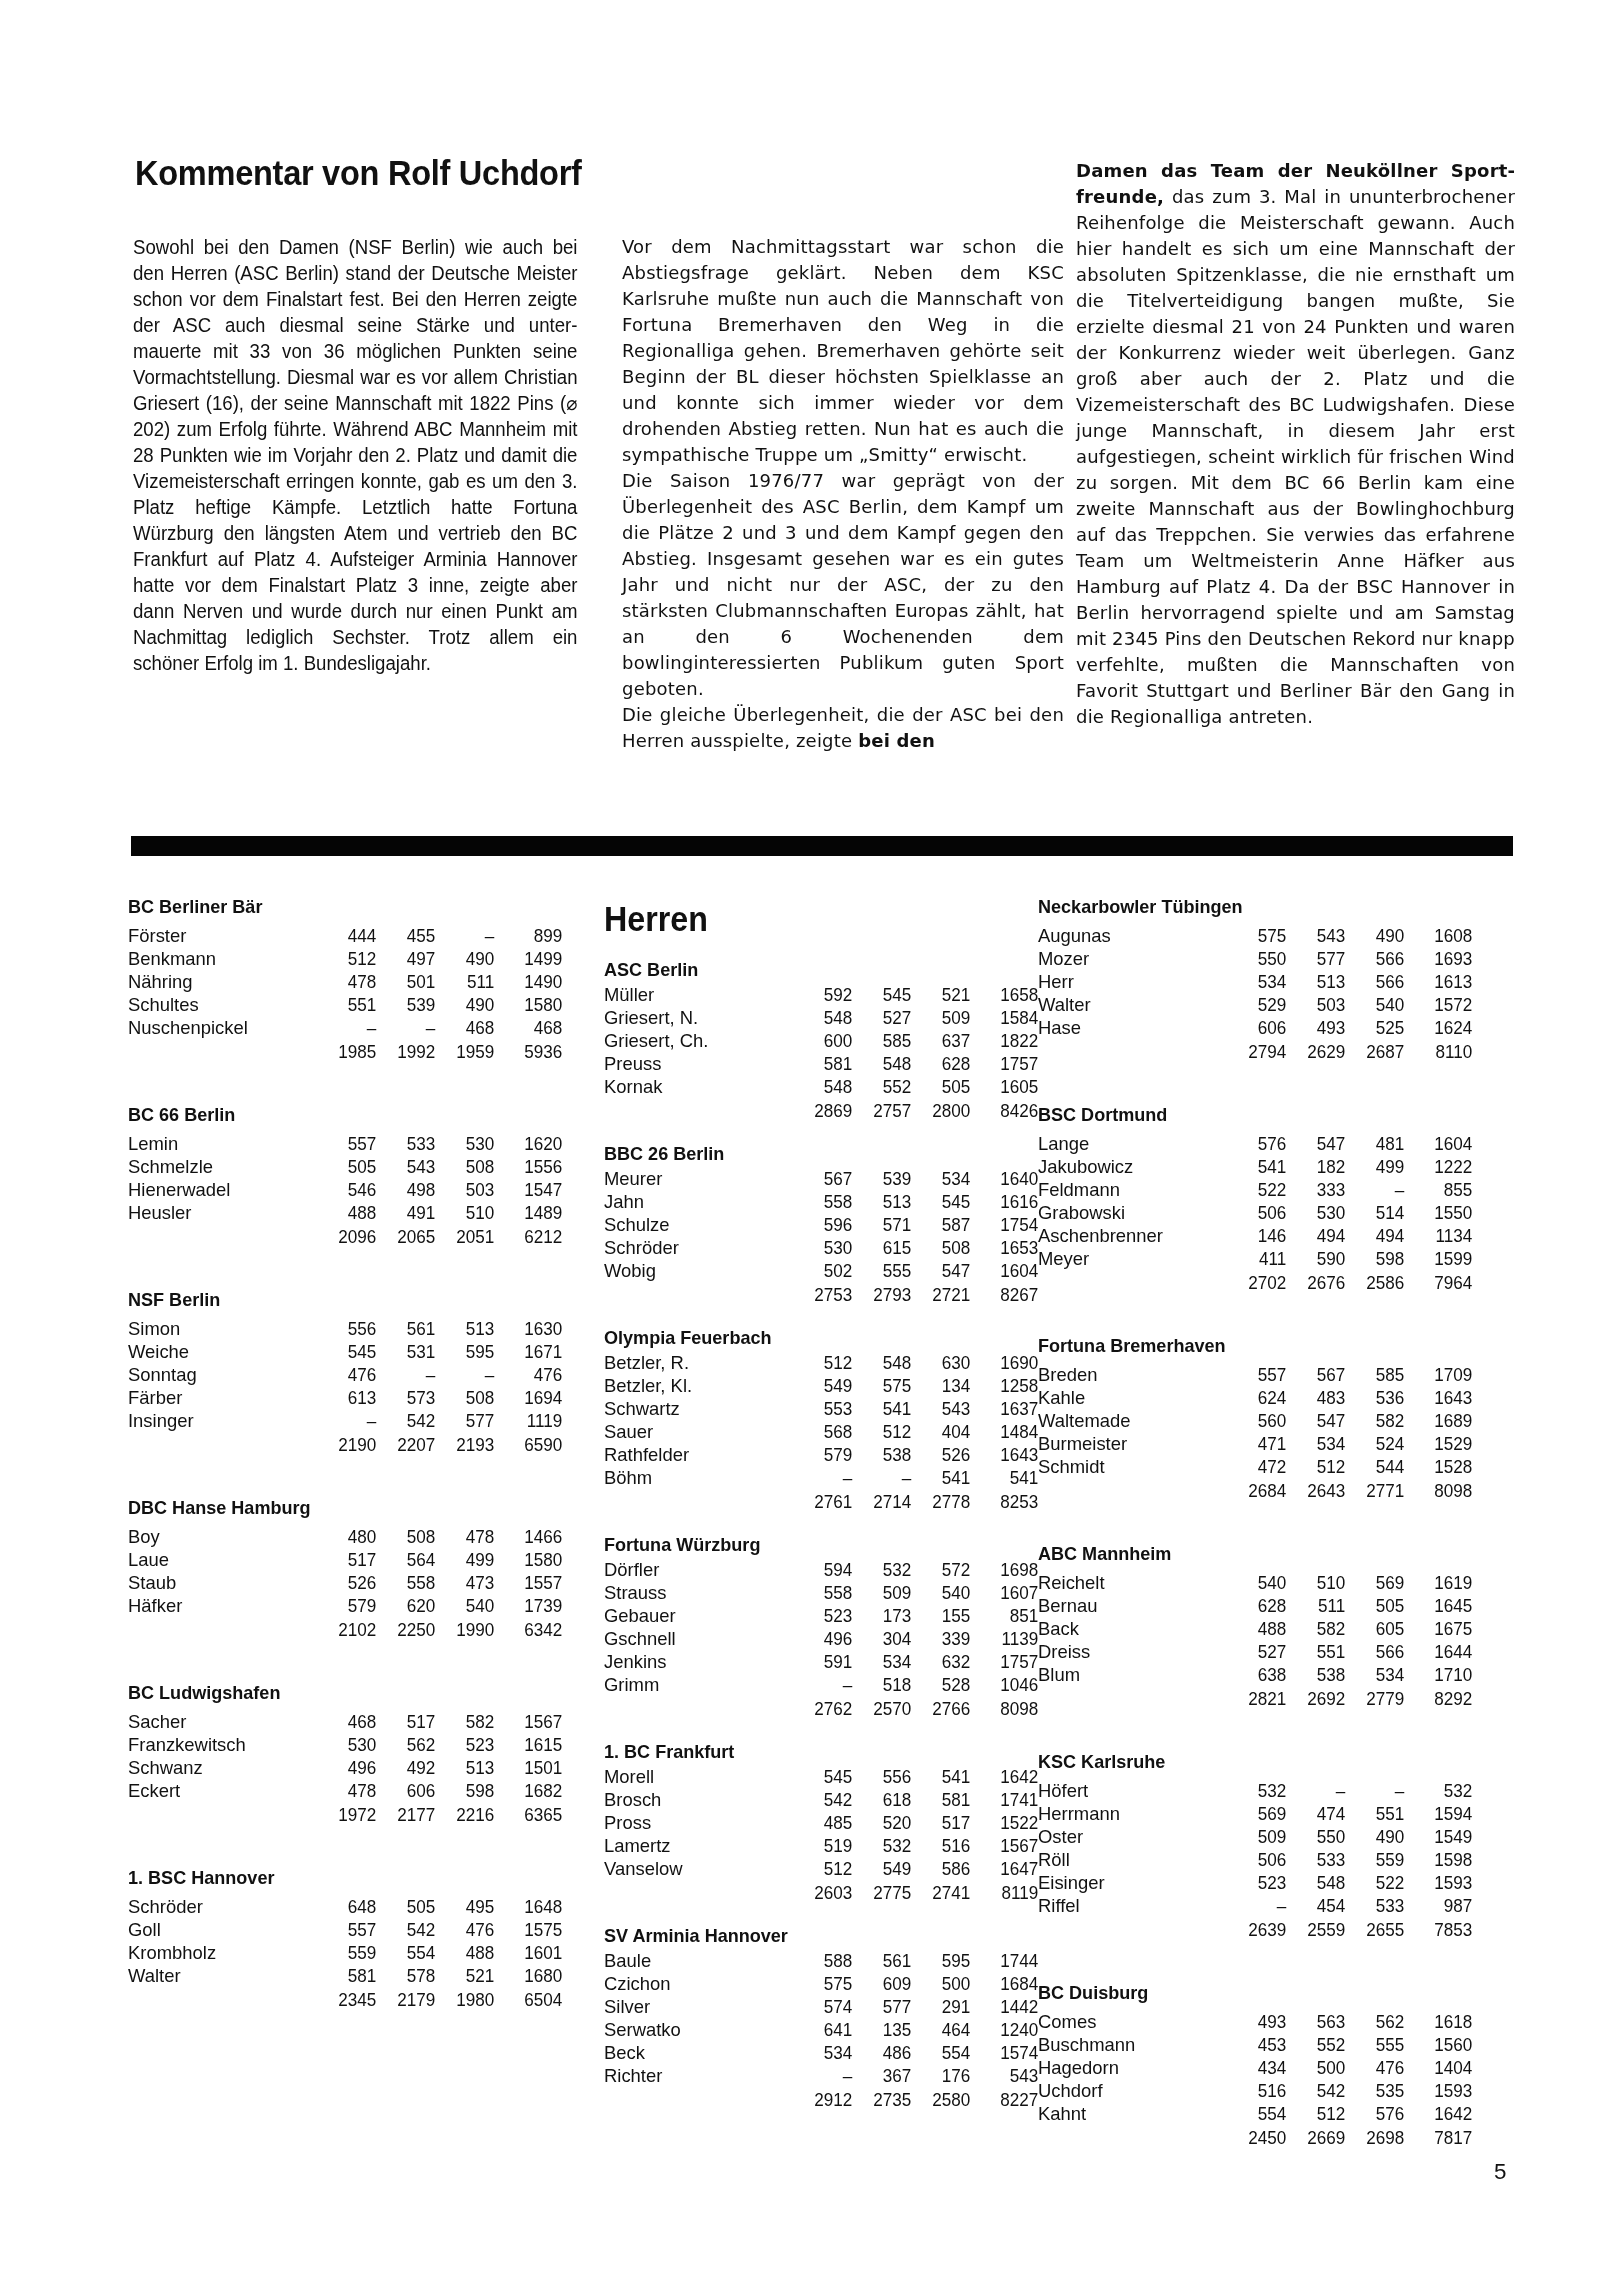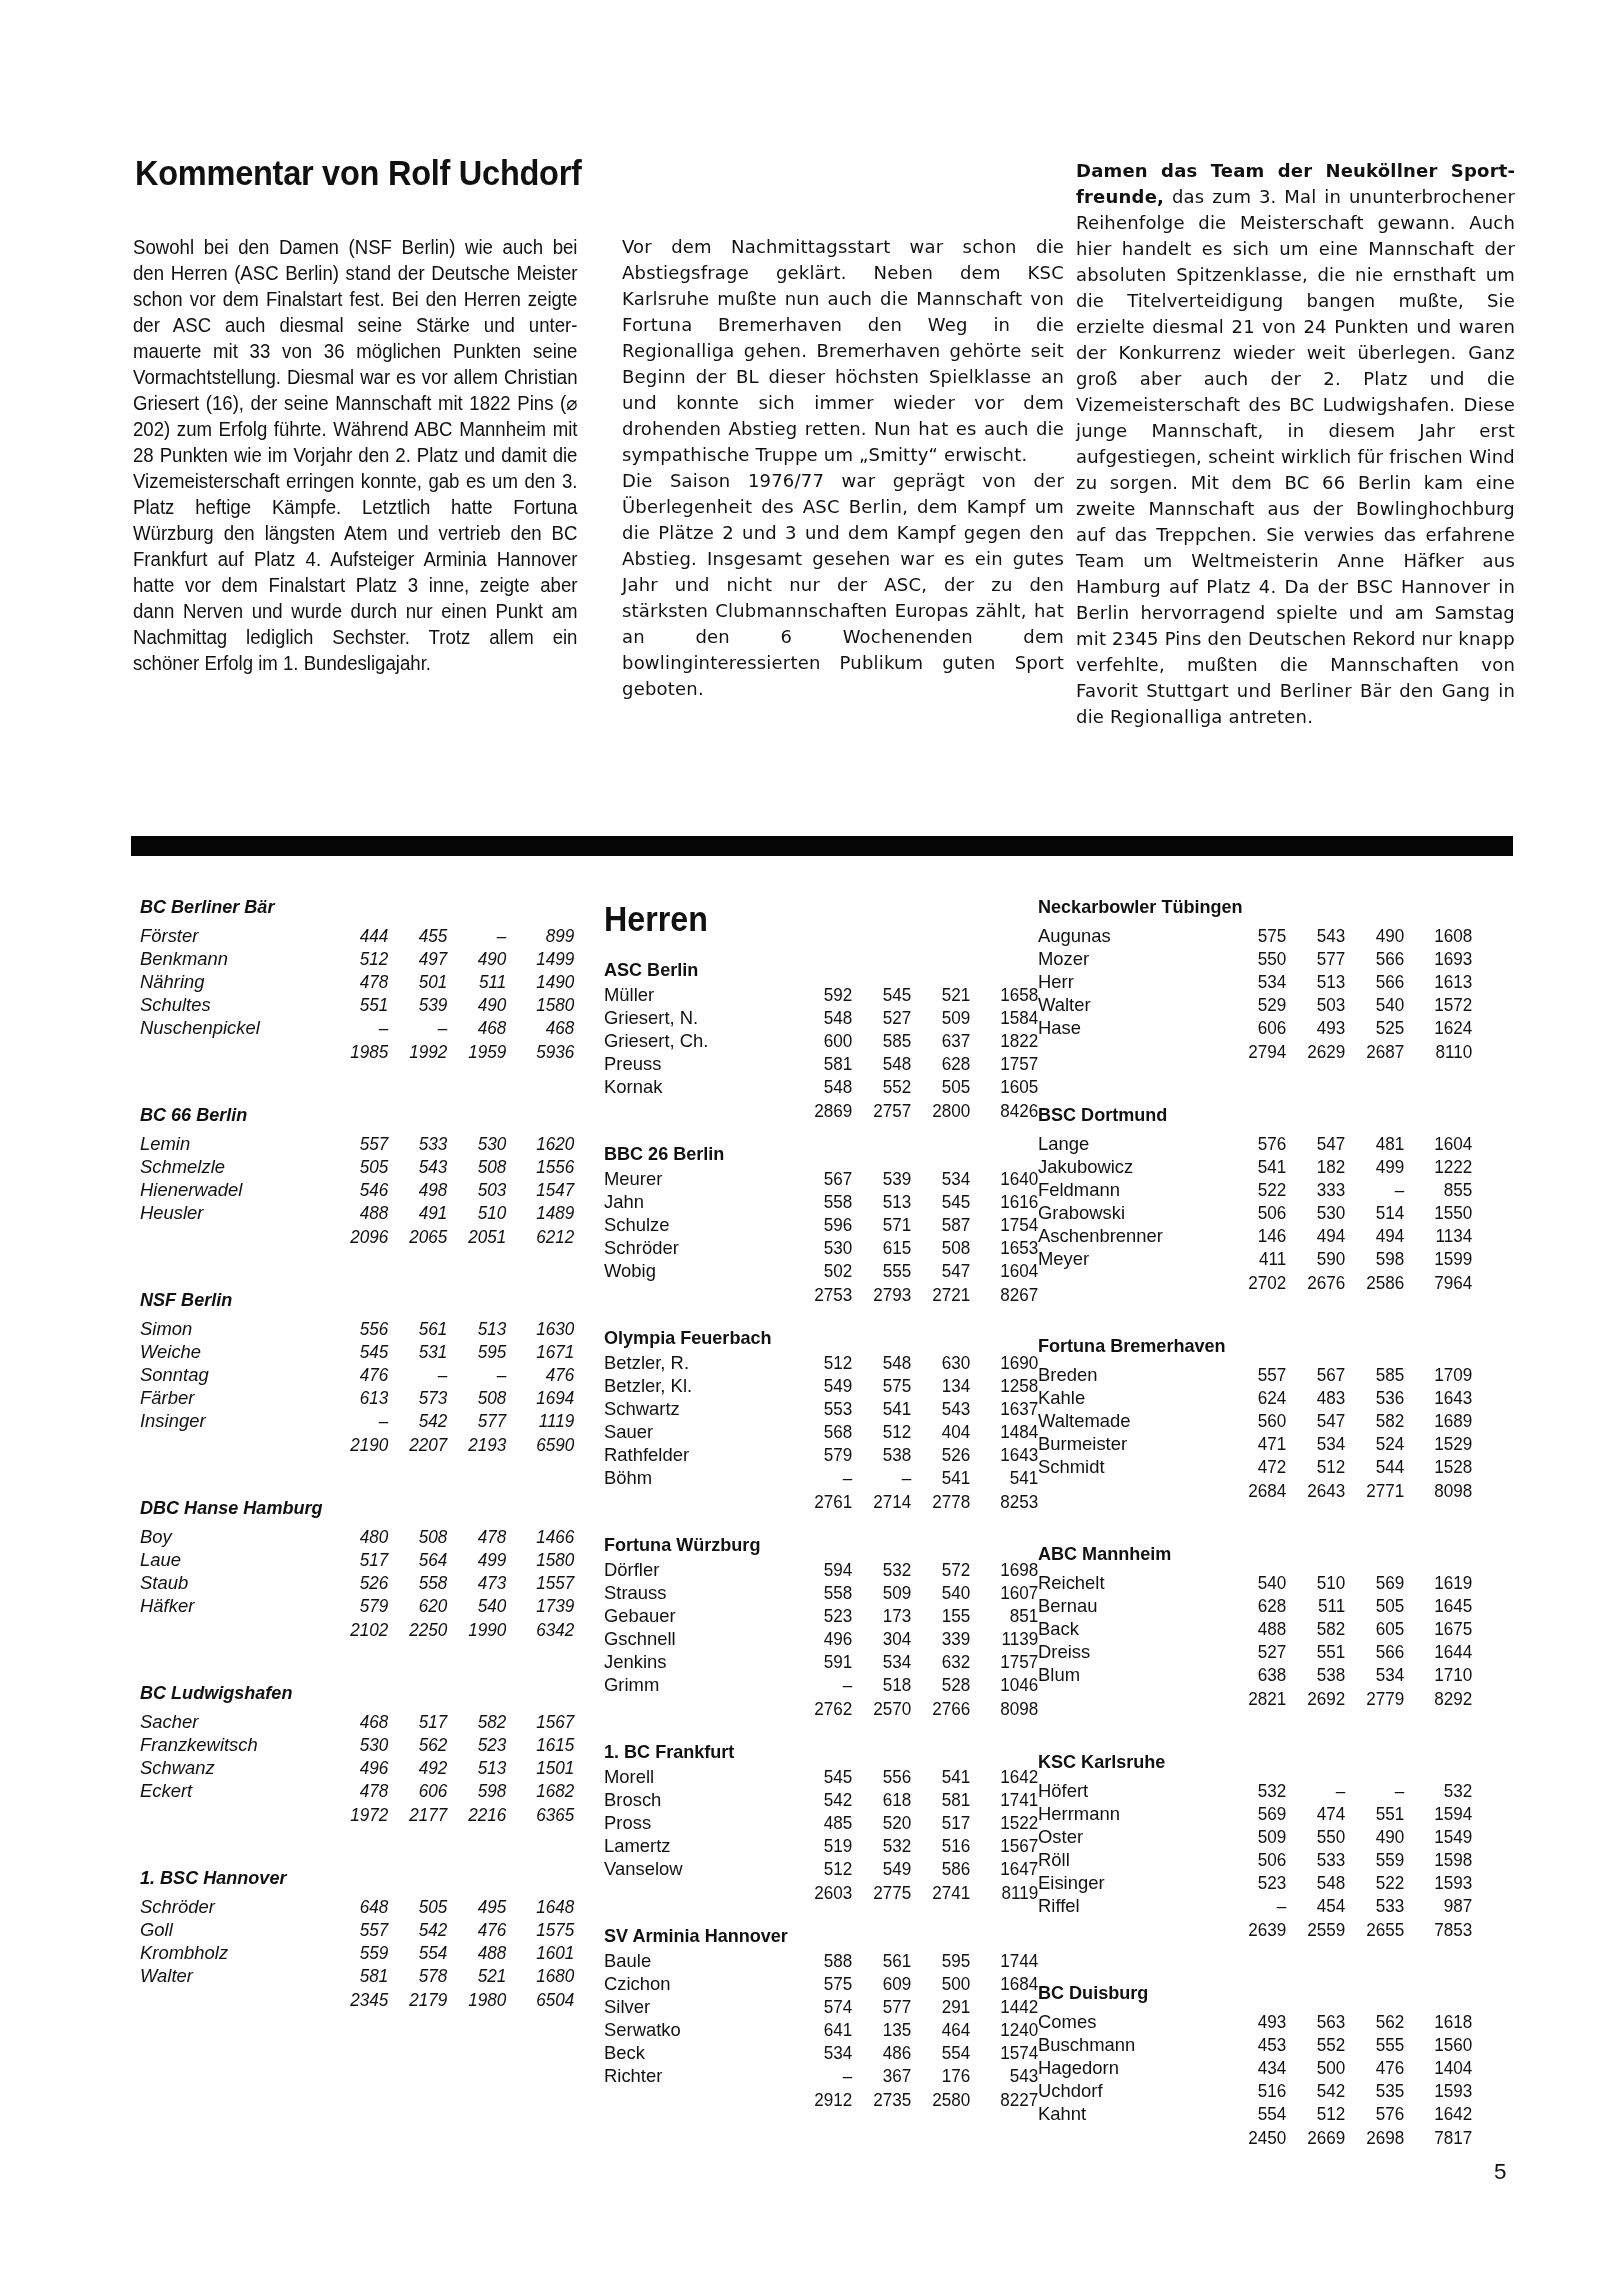--- a/index.html
+++ b/index.html
@@ -18,21 +18,21 @@
   }
   .col-text p { margin: 0; }
   .col-text.c1 { left: 133px; top: 234px; font-family: "Liberation Sans", sans-serif; transform: scaleX(0.96); transform-origin: left top; width: 463px; }
   .col-text.c2 { left: 622px; top: 234px; width: 442px; font-family: "DejaVu Sans", sans-serif; font-size: 18px; letter-spacing: 0.2px; }
   .col-text.c3 { left: 1076px; top: 158px; width: 439px; font-family: "DejaVu Sans", sans-serif; font-size: 18px; letter-spacing: 0.2px; }
   .col-text b { font-weight: bold; }
   .rule {
     position: absolute; left: 131px; top: 836px; width: 1382px; height: 20px; background: #050505;
   }
   .tcol { position: absolute; top: 894px; width: 434px; font-family: "Liberation Sans", sans-serif; }
-  .tcol.t1 { left: 140px; font-style: italic; }
+  .tcol.t1 { left: 128px; }
   .tcol.t2 { left: 604px; }
   .tcol.t3 { left: 1038px; }
   .section-title {
     font-weight: bold; font-size: 35px; margin: 5.3px 0 18.4px 0; transform: scaleX(0.92); transform-origin: left top; height: 39px;
   }
   .team { margin-bottom: 37px; }
   .tcol.t2 .team { margin-bottom: 17px; }
   .team-name {
     font-weight: bold; font-size: 19px; height: 26px; line-height: 26px; margin-bottom: 4px;
     transform: scaleX(0.95); transform-origin: left center; white-space: nowrap;
@@ -49,20 +49,21 @@
 <body>
 
 <div class="title">Kommentar von Rolf Uchdorf</div>
 
 <div class="col-text c1">
     <p><span>Sowohl bei den Damen (NSF Berlin) wie auch bei den Herren (ASC Berlin) stand der Deutsche Meister schon vor dem Final­start fest. Bei den Herren zeigte der ASC auch diesmal seine Stärke und unter­mauerte mit 33 von 36 möglichen Punkten seine Vormachtstellung. Diesmal war es vor allem Christian Griesert (16), der seine Mannschaft mit 1822 Pins (⌀ 202) zum Erfolg führte. Während ABC Mannheim mit 28 Punkten wie im Vorjahr den 2. Platz und damit die Vizemeisterschaft erringen konnte, gab es um den 3. Platz heftige Kämpfe. Letztlich hatte Fortuna Würzburg den längsten Atem und vertrieb den BC Frankfurt auf Platz 4. Aufsteiger Arminia Hannover hatte vor dem Finalstart Platz 3 inne, zeigte aber dann Nerven und wurde durch nur einen Punkt am Nachmittag ledig­lich Sechster. Trotz allem ein schöner Er­folg im 1. Bundesligajahr.</span></p>
   </div>
 <div class="col-text c2">
     <p><span>Vor dem Nachmittagsstart war schon die Abstiegsfrage geklärt. Neben dem KSC Karlsruhe mußte nun auch die Mannschaft von Fortuna Bremerhaven den Weg in die Regionalliga gehen. Bremerhaven gehörte seit Beginn der BL dieser höchsten Spiel­klasse an und konnte sich immer wieder vor dem drohenden Abstieg retten. Nun hat es auch die sympathische Truppe um „Smitty“ erwischt.</span></p>
     <p><span>Die Saison 1976/77 war geprägt von der Überlegenheit des ASC Berlin, dem Kampf um die Plätze 2 und 3 und dem Kampf gegen den Abstieg. Insgesamt gesehen war es ein gutes Jahr und nicht nur der ASC, der zu den stärksten Clubmann­schaften Europas zählt, hat an den 6 Wo­chenenden dem bowlinginteressierten Pu­blikum guten Sport geboten.</span></p>
+    <p><span>Die gleiche Überlegenheit, die der ASC bei den Herren ausspielte, zeigte </span><b>bei den</b></p>
   </div>
 <div class="col-text c3">
     <p><b>Damen das Team der Neuköllner Sport­freunde,</b><span> das zum 3. Mal in ununterbroche­ner Reihenfolge die Meisterschaft gewann. Auch hier handelt es sich um eine Mann­schaft der absoluten Spitzenklasse, die nie ernsthaft um die Titelverteidigung bangen mußte, Sie erzielte diesmal 21 von 24 Punkten und waren der Konkurrenz wieder weit überlegen. Ganz groß aber auch der 2. Platz und die Vizemeisterschaft des BC Ludwigshafen. Diese junge Mannschaft, in diesem Jahr erst aufgestiegen, scheint wirklich für frischen Wind zu sorgen. Mit dem BC 66 Berlin kam eine zweite Mann­schaft aus der Bowlinghochburg auf das Treppchen. Sie verwies das erfahrene Team um Weltmeisterin Anne Häfker aus Hamburg auf Platz 4. Da der BSC Hanno­ver in Berlin hervorragend spielte und am Samstag mit 2345 Pins den Deutschen Rekord nur knapp verfehlte, mußten die Mannschaften von Favorit Stuttgart und Berliner Bär den Gang in die Regionalliga antreten.</span></p>
   </div>
 
 <div class="rule"></div>
 
 <div class="tcol t1">
     <div class="team">
       <div class="team-name">BC Berliner Bär</div>

